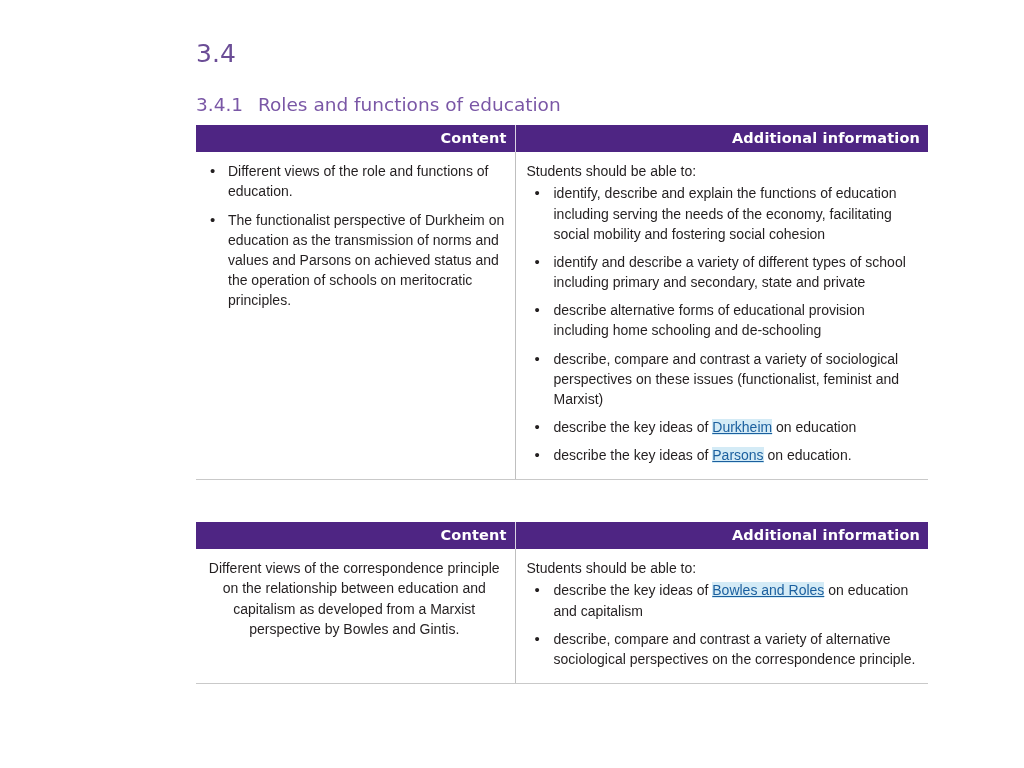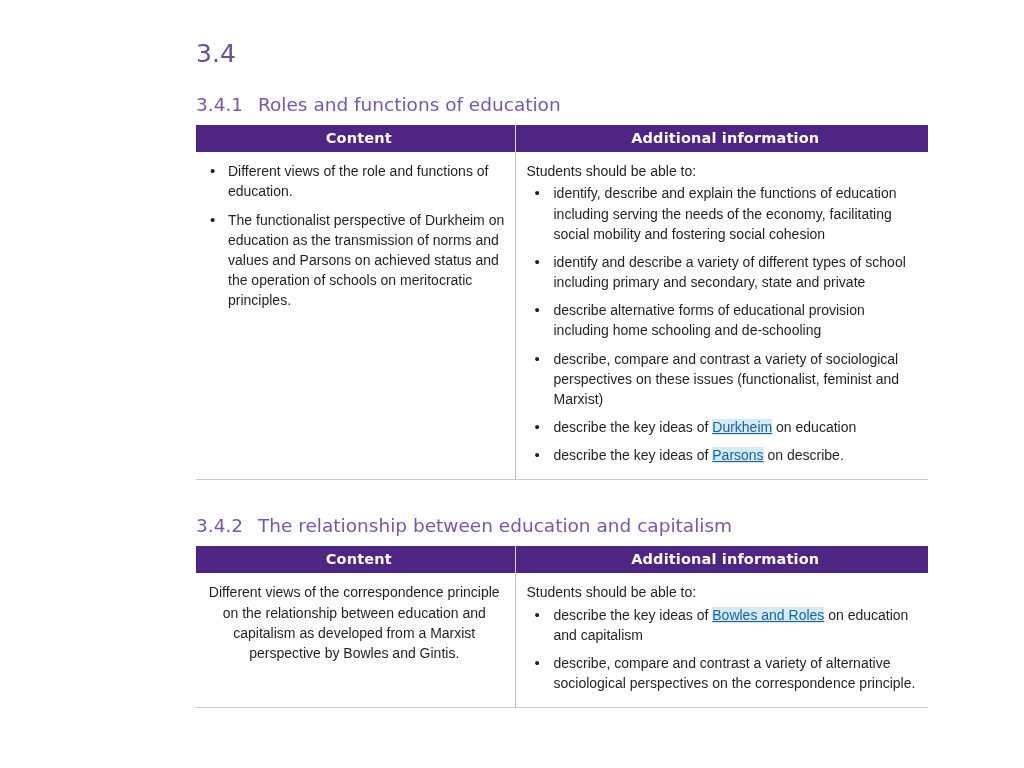--- a/index.html
+++ b/index.html
@@ -68,21 +68,21 @@
   }
   .spec-table col.c1 { width: 319px; }
   .spec-table col.c2 { width: 413px; }
 
   .spec-table thead th {
     background: #4e2583;
     color: #ffffff;
     font-family: "DejaVu Sans", sans-serif;
     font-size: 14.5px;
     font-weight: 700;
-    text-align: center;
+    text-align: right;
     padding: 5px 8px 6px 15px;
     border: none;
     vertical-align: middle;
     letter-spacing: 0.15px;
   }
   .spec-table thead th.col2 {
     border-left: 1px solid #d9d3e3;
   }
 
   .spec-table tbody td {
@@ -184,34 +184,30 @@
               <li>
                 <span>describe alternative forms of educational provision including home schooling and de-schooling</span>
               </li>
               <li>
                 <span>describe, compare and contrast a variety of sociological perspectives on these issues (functionalist, feminist and Marxist)</span>
               </li>
               <li>
                 <span>describe the key ideas of </span><a class="reflink">Durkheim</a><span> on education</span>
               </li>
               <li>
-                <span>describe the key ideas of </span><a class="reflink">Parsons</a><span> on describe.</span>
+                <span>describe the key ideas of </span><a class="reflink">Parsons</a><span> on education.</span>
               </li>
             </ul>
           </td>
         </tr>
       </tbody>
     </table>
 
     <div class="spacer-table-to-title"></div>
 
-    <h2 class="sub-title">
-      <span class="num">3.4.2</span>
-      <span>The relationship between education and capitalism</span>
-    </h2>
 
     <div class="spacer-sub-to-table"></div>
 
     <table class="spec-table">
       <colgroup>
           <col class="c1">
           <col class="c2">
         </colgroup>
       <thead>
         <tr>

